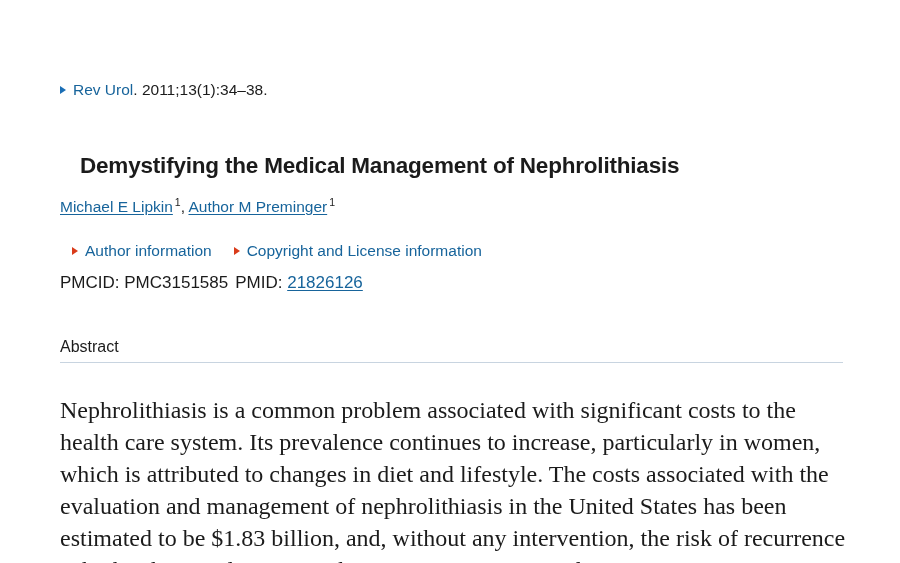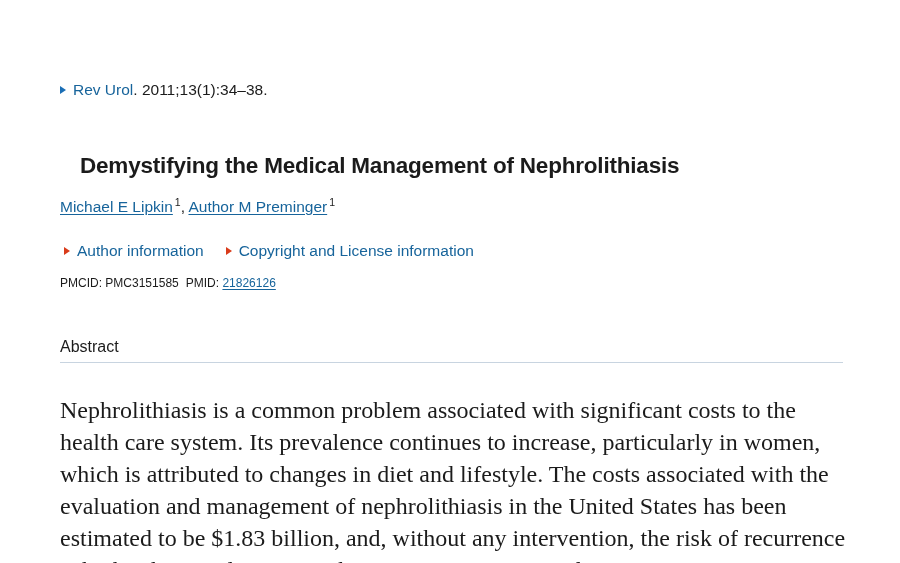--- a/index.html
+++ b/index.html
@@ -95,37 +95,37 @@
     color: #1b1b1b;
     text-decoration: none;
     margin-left: 2px;
   }
   .sep { color: #1b1b1b; }
 
   
   .toggles {
     position: absolute;
     top: 241px;
-    left: 4px;
+    left: 12px;
     font-size: 15.5px;
     line-height: 20px;
     white-space: nowrap;
   }
   .toggle-link {
     color: #17649b;
     text-decoration: none;
   }
   .toggle-gap { display: inline-block; width: 22px; }
 
   
   .ids {
     position: absolute;
     top: 273px;
     left: 0;
-    font-size: 12px;
+    font-size: 17px;
     line-height: 20px;
     color: #1b1b1b;
     white-space: nowrap;
   }
   .pmid-link {
     color: #17649b;
     text-decoration: underline;
     text-underline-offset: 2px;
   }
   .id-gap { display: inline-block; width: 7px; }

